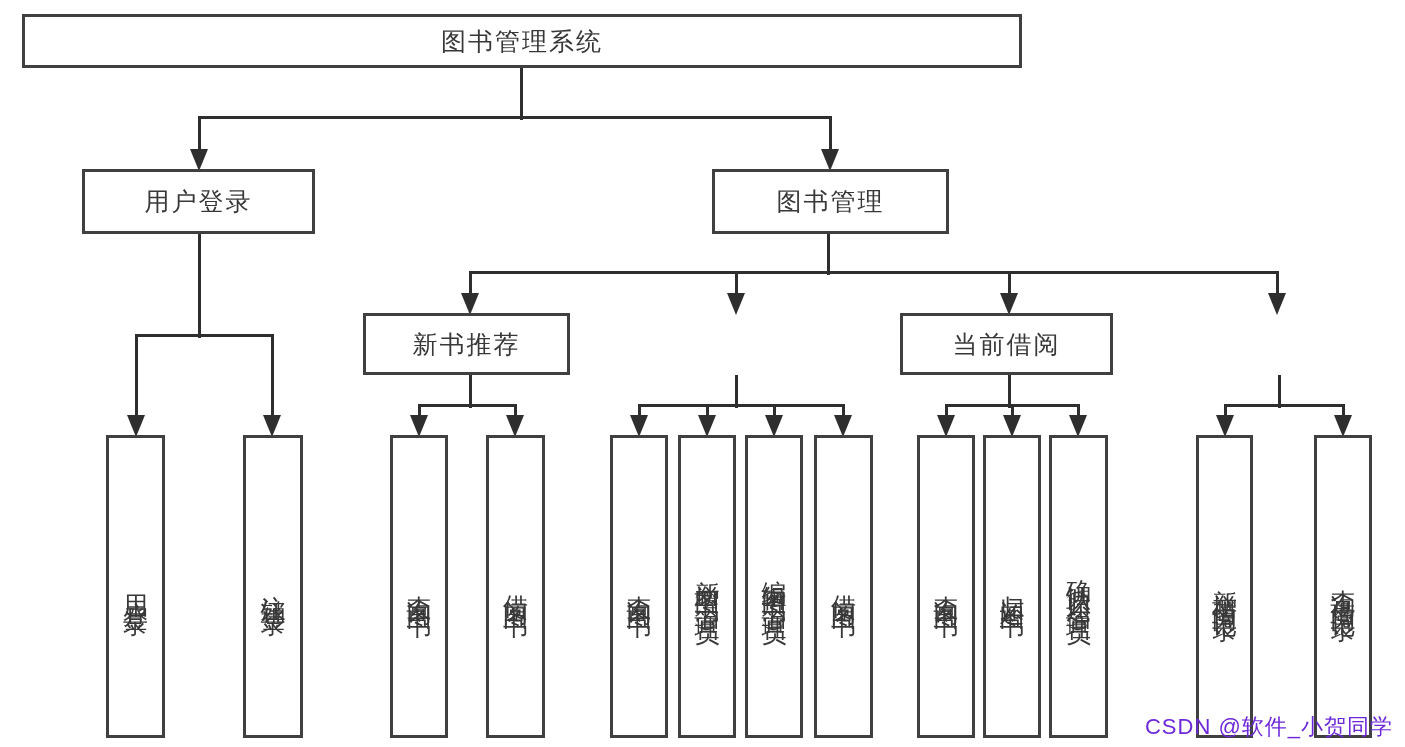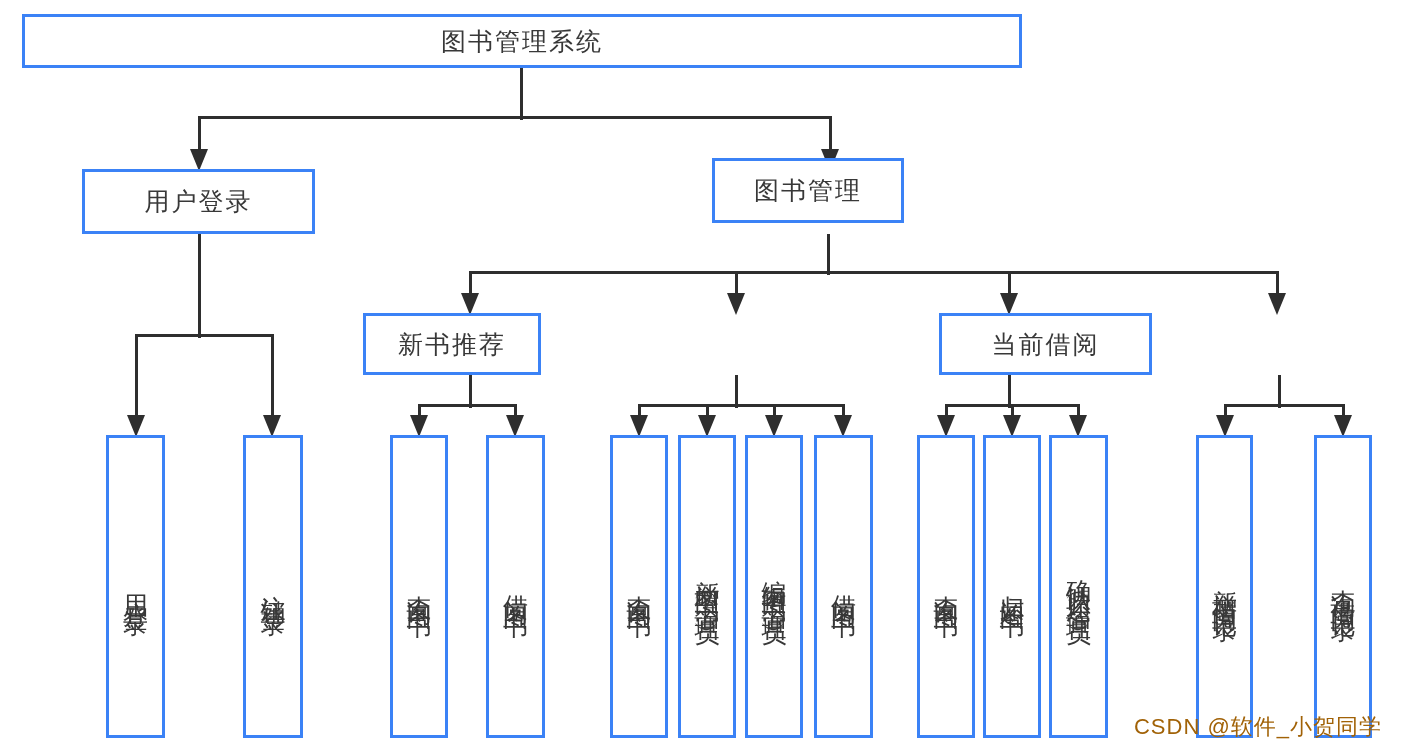--- a/index.html
+++ b/index.html
@@ -7,21 +7,21 @@
     position:relative;
     width:1405px;height:747px;
     background:#ffffff;
     font-family:"Liberation Sans",sans-serif;
     overflow:hidden;
   }
   .node{
     position:absolute;
     box-sizing:border-box;
     background:#ffffff;
-    border:3px solid #3b82f6;
+    border:3px solid #404040;
     display:flex;
     align-items:center;
     justify-content:center;
     color:#383838;
     z-index:2;
   }
   .node .label{
     font-size:25px;
     letter-spacing:2px;
     white-space:nowrap;
@@ -36,23 +36,23 @@
   .conn{position:absolute;background:#2e2e2e;z-index:1;}
   .arrowhead{
     position:absolute;width:0;height:0;
     border-left:9px solid transparent;
     border-right:9px solid transparent;
     border-top:22px solid #2e2e2e;
     z-index:1;
   }
   .watermark{
     position:absolute;
-    top:712px;right:23px;
+    top:712px;right:12px;
     font-size:22px;
-    color:#a16207;
+    color:#6d28d9;
     letter-spacing:1px;
     z-index:3;
     white-space:nowrap;
   }
 </style>
 </head>
 <body>
 
 <div class="stage">
 
@@ -111,28 +111,28 @@
       <div class="arrowhead" style="left: 1334px; top: 415px; border-top-color: rgb(46, 46, 46);"></div>
     </div>
 
   <div class="node" style="left:22px;top:14px;width:1000px;height:54px">
     <span class="label">图书管理系统</span>
   </div>
 
   <div class="node" style="left:82px;top:169px;width:233px;height:65px">
     <span class="label">用户登录</span>
   </div>
-  <div class="node" style="left:712px;top:158px;width:192px;height:65px">
+  <div class="node" style="left:712px;top:169px;width:237px;height:65px">
     <span class="label">图书管理</span>
   </div>
 
-  <div class="node" style="left:363px;top:313px;width:178px;height:62px">
+  <div class="node" style="left:363px;top:313px;width:207px;height:62px">
     <span class="label">新书推荐</span>
   </div>
-  <div class="node" style="left:939px;top:313px;width:213px;height:62px">
+  <div class="node" style="left:900px;top:313px;width:213px;height:62px">
     <span class="label">当前借阅</span>
   </div>
 
   <div class="node leaf" style="left:106px;top:435px;width:59px;height:303px">
     <span class="label">用户登录</span>
   </div>
   <div class="node leaf" style="left:243px;top:435px;width:60px;height:303px">
     <span class="label">注销登录</span>
   </div>
 

